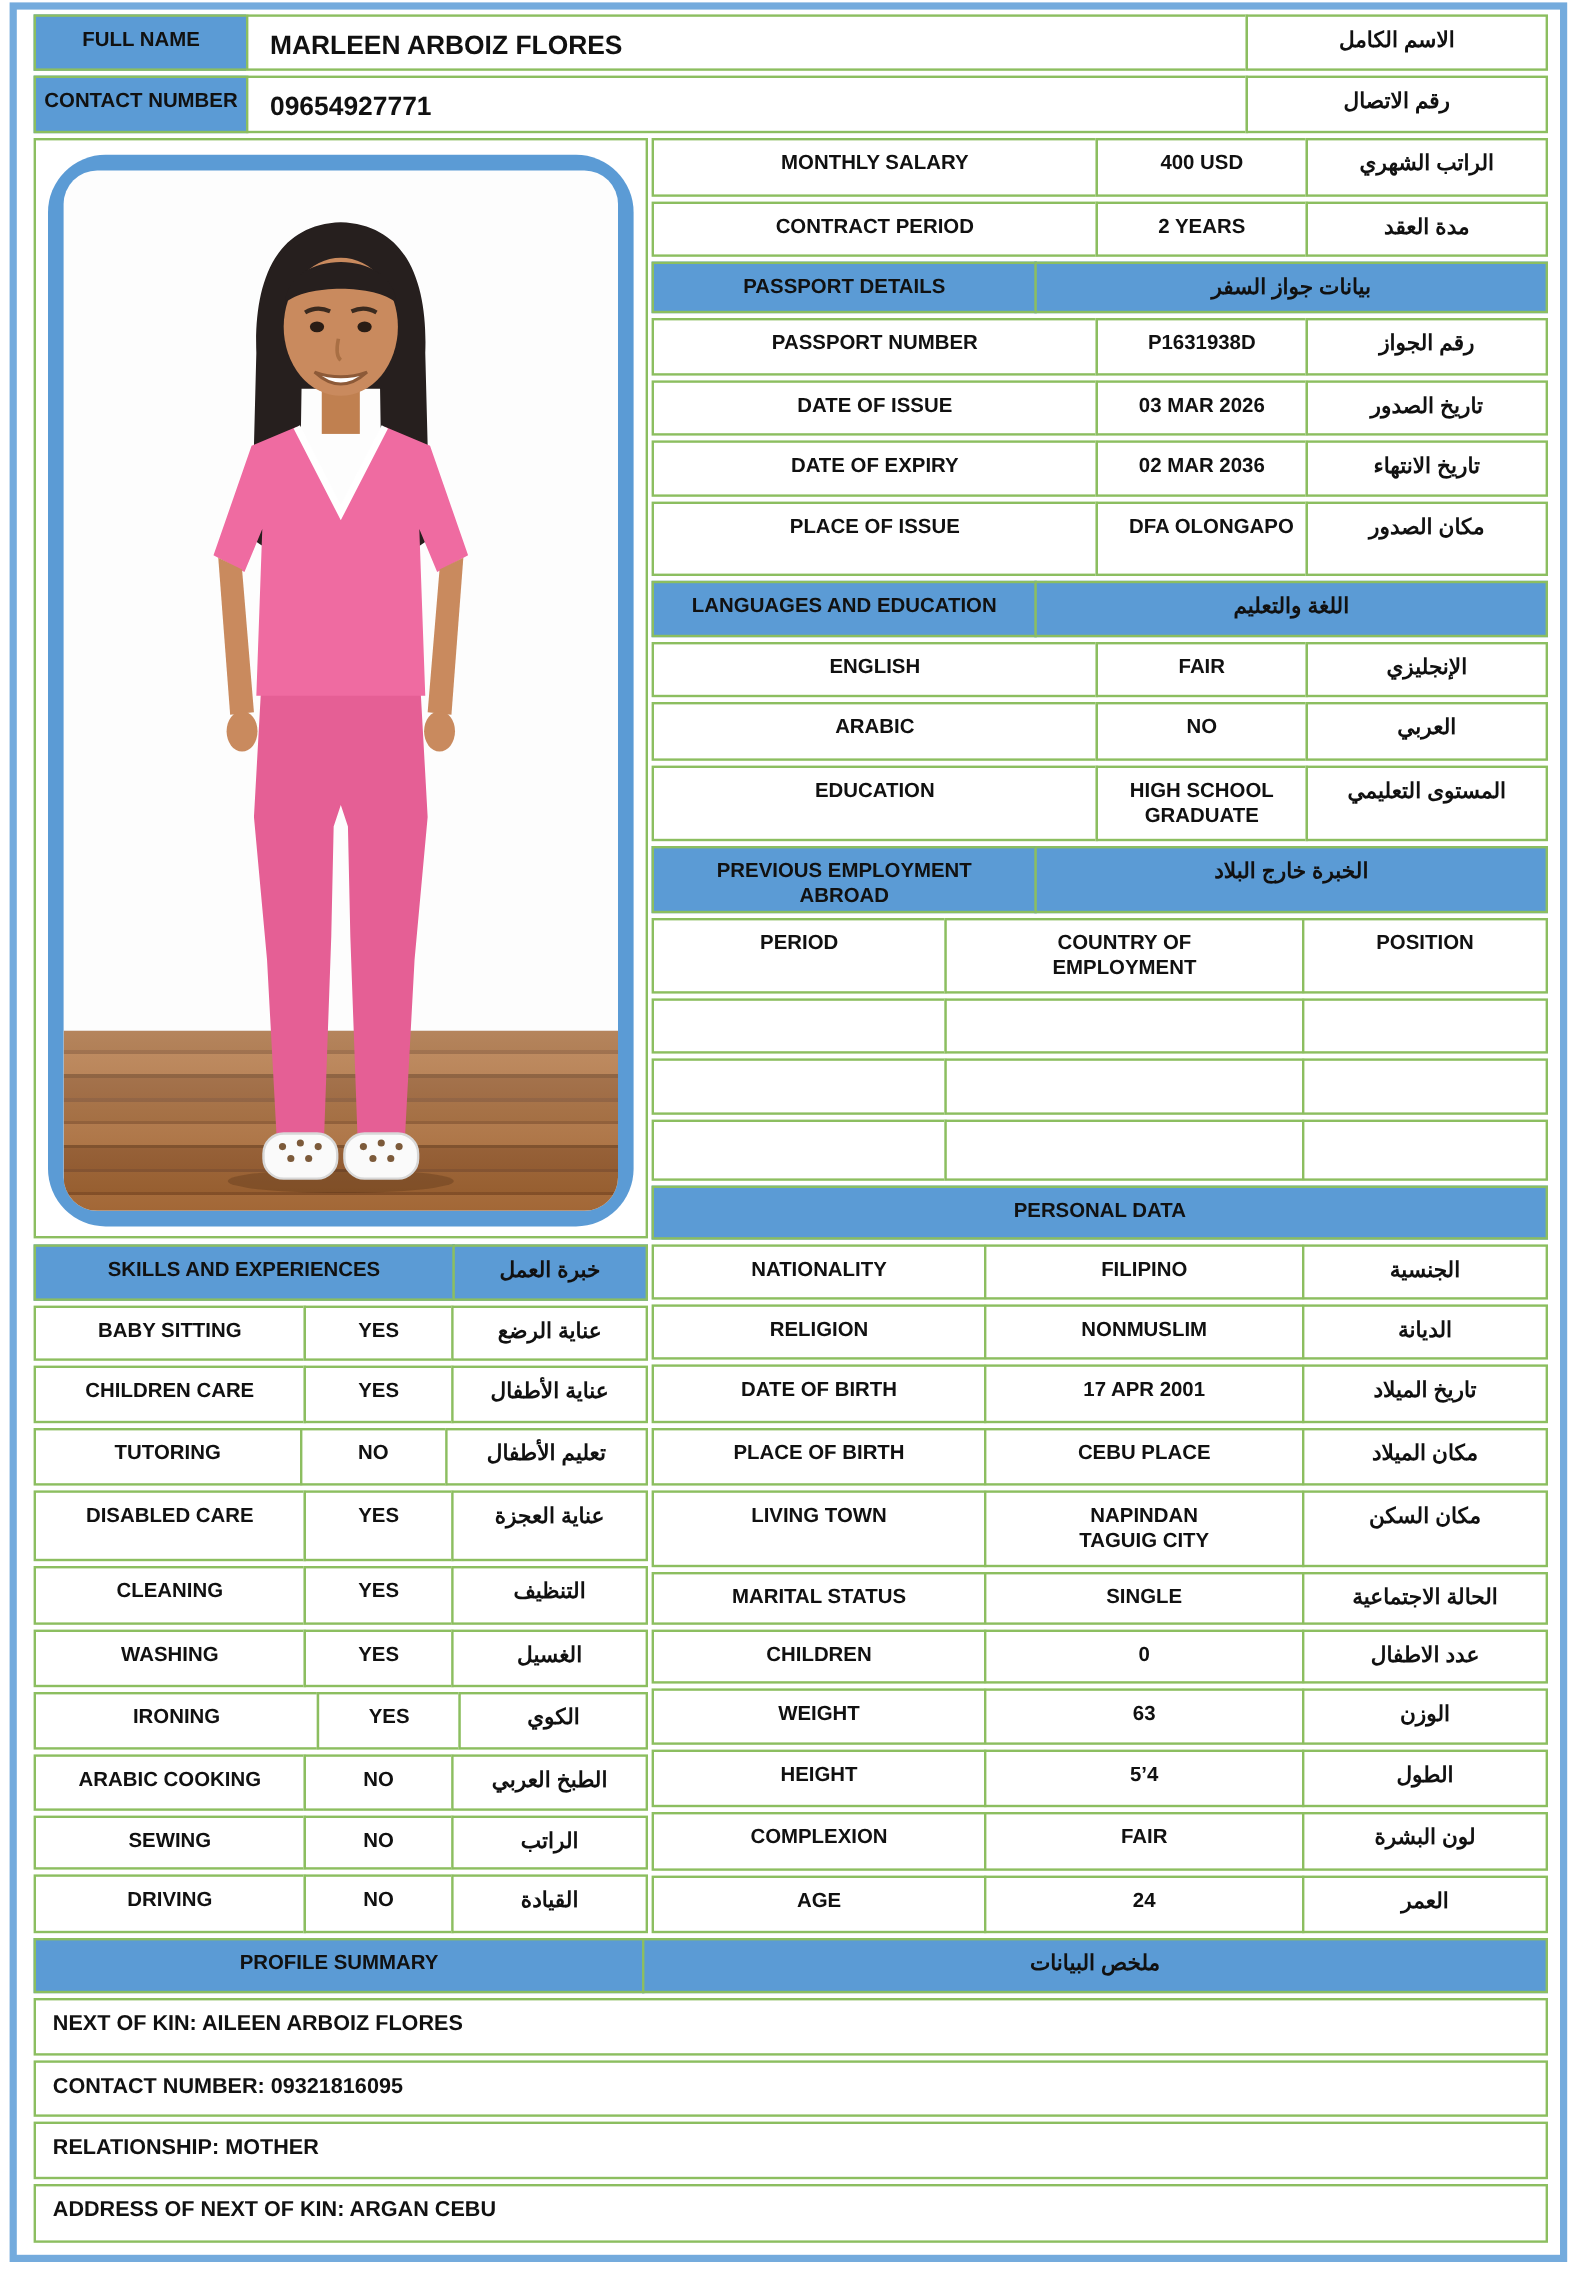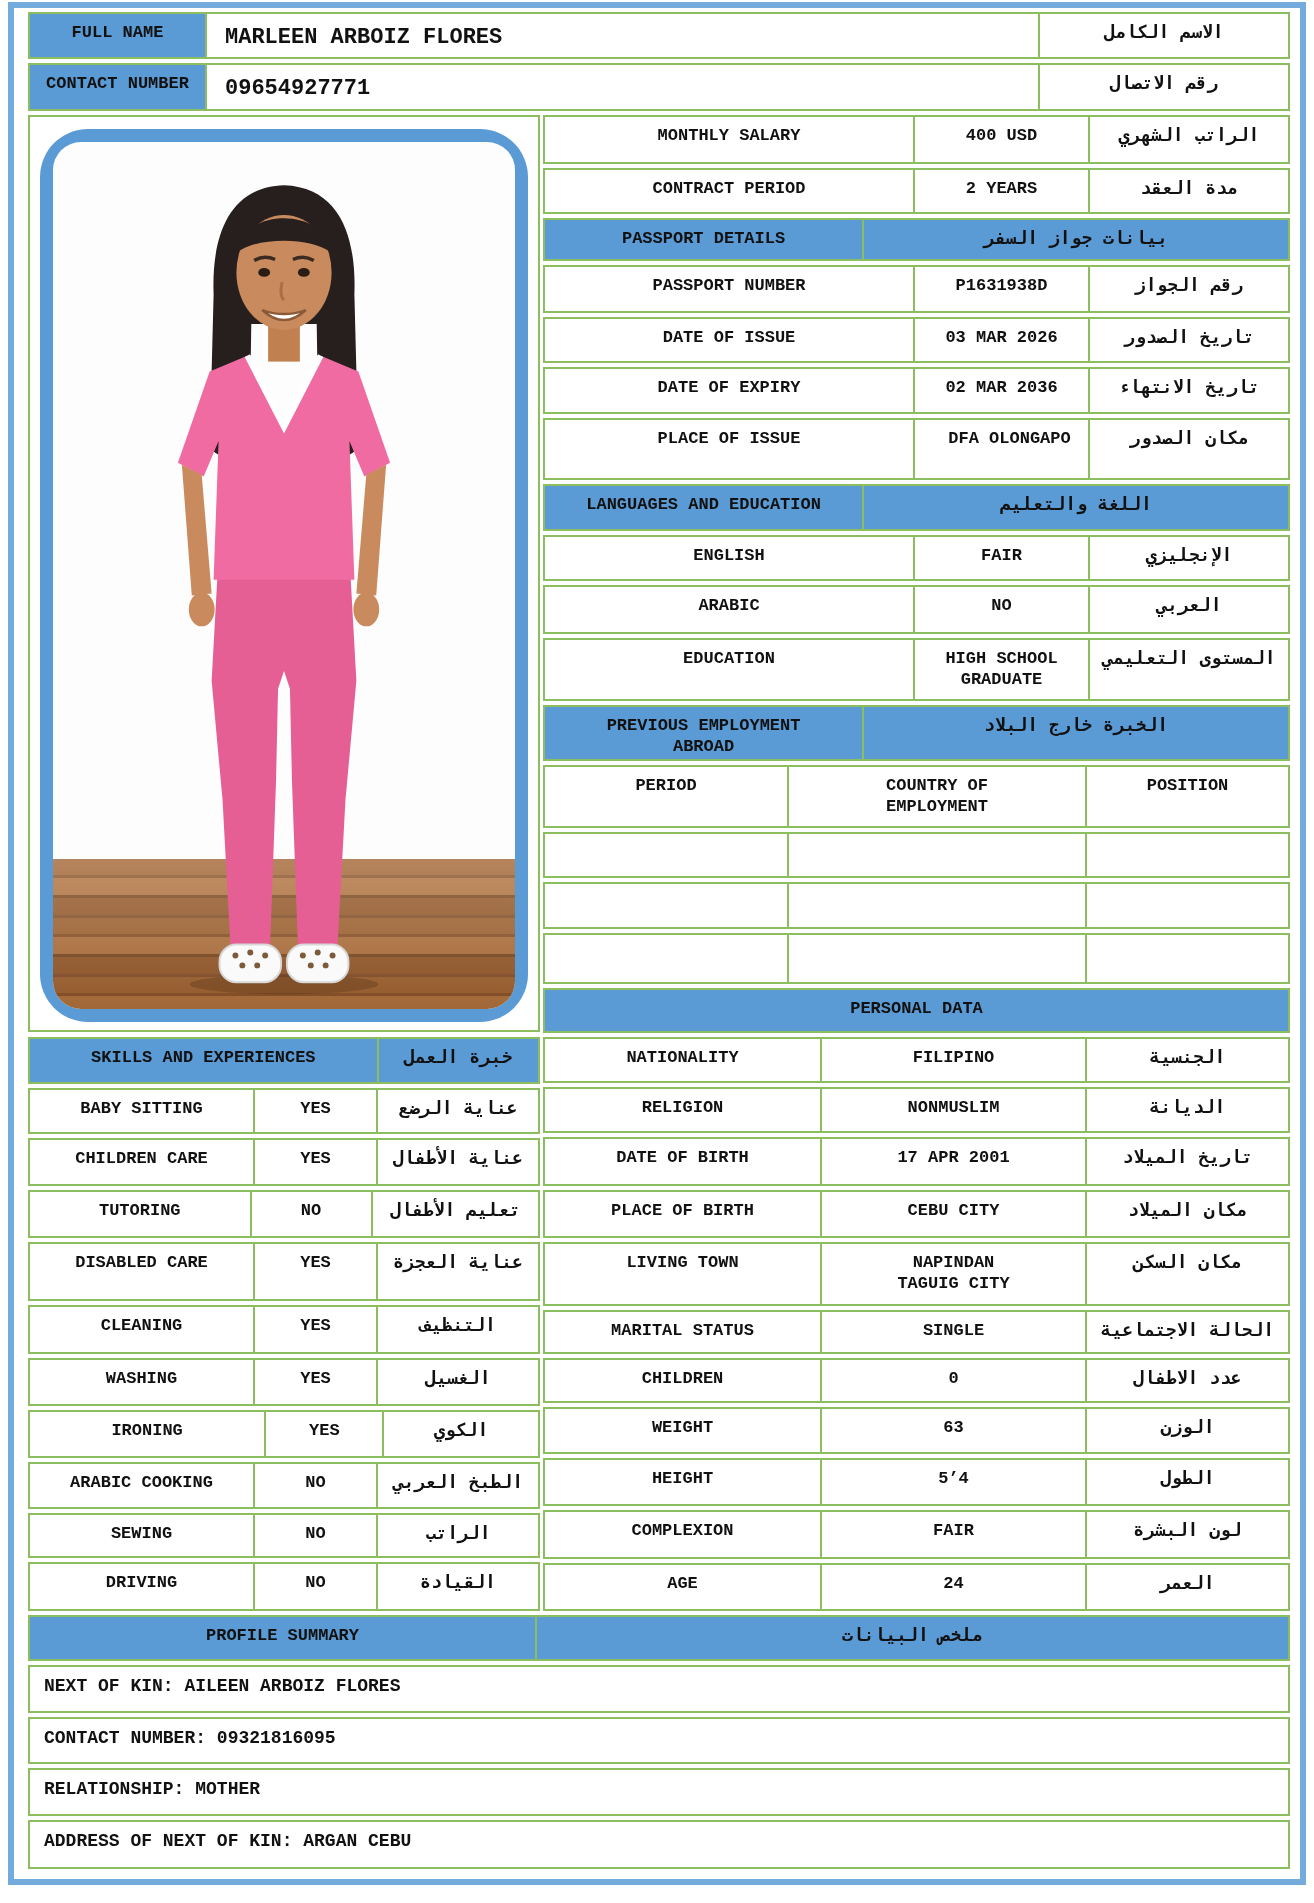--- a/index.html
+++ b/index.html
@@ -6,21 +6,21 @@
     --blue:#5b9bd5;
     --green:#8cbe60;
     --pageblue:#74abdd;
     --ink:#111;
   }
   *{box-sizing:border-box;margin:0;padding:0;}
   body{background:#fff;font-family:"Liberation Sans",sans-serif;}
   #page{position:relative;width:1314px;height:1903px;background:#fff;overflow:hidden;}
   #page-frame{position:absolute;left:8px;top:2px;right:8px;bottom:18px;border:6px solid var(--pageblue);pointer-events:none;}
   .abs{position:absolute;}
-  .row{display:flex;margin-top:4px;font-family:Liberation Mono, monospace;}
+  .row{display:flex;margin-top:4px;}
   .row.first{margin-top:0;}
   .cell{border:2px solid var(--green);background:#fff;color:var(--ink);
         font-weight:bold;font-size:17px;display:flex;align-items:flex-start;
         justify-content:center;text-align:center;padding-top:8px;line-height:1.25;}
   .cell + .cell{margin-left:-2px;}
   .cell.hdr{background:var(--blue);}
   .cell.ar{font-size:18px;direction:rtl;}
   .cell.left{justify-content:flex-start;text-align:left;padding-left:18px;}
   .cell.big{font-size:22px;padding-top:10px;}
   .narrow span{display:inline-block;max-width:120px;}
@@ -207,21 +207,21 @@
       <div class="cell" style="width:267px;height:46px;">NONMUSLIM</div>
       <div class="cell ar" style="width:205px;height:46px;">الديانة</div>
     </div>
     <div class="row">
       <div class="cell" style="width:279px;height:49px;">DATE OF BIRTH</div>
       <div class="cell" style="width:267px;height:49px;">17 APR 2001</div>
       <div class="cell ar" style="width:205px;height:49px;">تاريخ الميلاد</div>
     </div>
     <div class="row">
       <div class="cell" style="width:279px;height:48px;">PLACE OF BIRTH</div>
-      <div class="cell" style="width:267px;height:48px;">CEBU CITY</div>
+      <div class="cell" style="width:267px;height:48px;">CEBU PLACE</div>
       <div class="cell ar" style="width:205px;height:48px;">مكان الميلاد</div>
     </div>
     <div class="row">
       <div class="cell" style="width:279px;height:64px;">LIVING TOWN</div>
       <div class="cell narrow" style="width:267px;height:64px;">
           <span>NAPINDAN TAGUIG CITY</span>
         </div>
       <div class="cell ar" style="width:205px;height:64px;">مكان السكن</div>
     </div>
     <div class="row">

